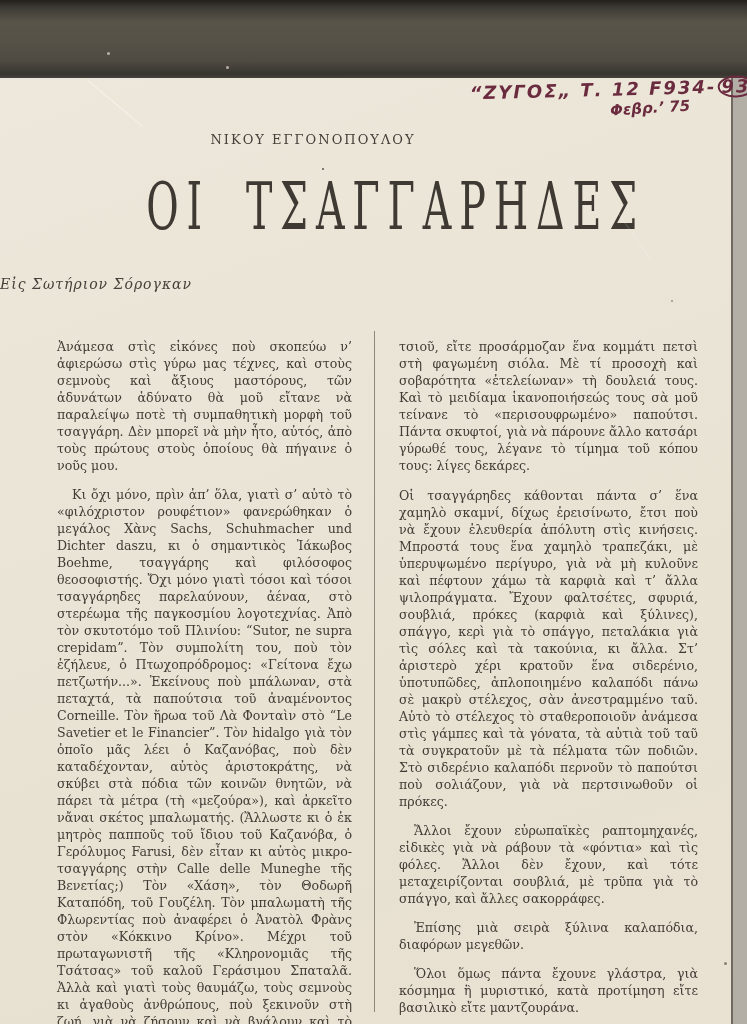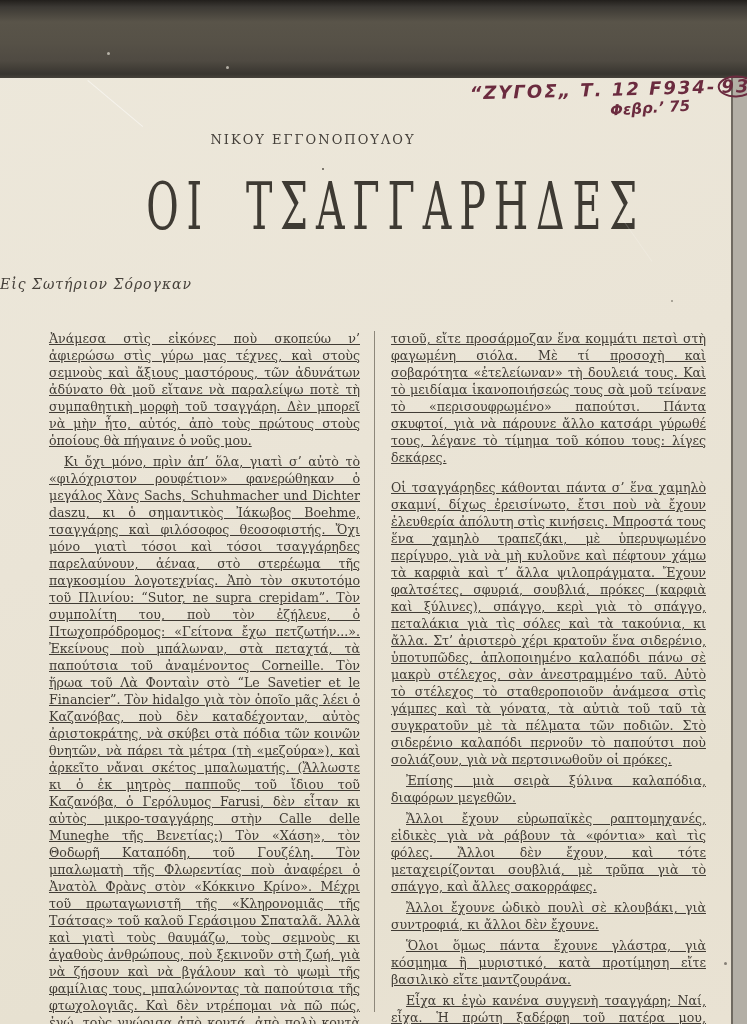--- a/index.html
+++ b/index.html
@@ -59,21 +59,21 @@
   .dedication {
     position:absolute; top:276px; left:0; width:715px;
     font-style:italic; font-size:14px; letter-spacing:1px; color:#46413b;
   }
 
   .col {
     position:absolute; top:326px;
     font-size:12.6px; line-height:17px; text-align:justify;
     color:#413c35;
   }
-  .col p { margin:4px;text-decoration:underline; }
+  .col p { margin:12px; }
   .col p.indent { text-indent:15px; }
   .col p.gap-before { margin-top:13px; }
   .col-left  { left:45px;  width:319px; }
   .col-right { left:387px; width:323px; }
 
   .divider {
     position:absolute; left:374px; top:331px; width:1px; height:681px;
     background:#8d877a;
   }
 
@@ -110,23 +110,22 @@
       <p>Ἀνάμεσα στὶς εἰκόνες ποὺ σκοπεύω ν’ ἀφιερώσω στὶς γύρω μας τέχνες, καὶ στοὺς σεμνοὺς καὶ ἄξιους μαστόρους, τῶν ἀδυνάτων ἀδύνατο θὰ μοῦ εἴτανε νὰ παραλείψω ποτὲ τὴ συμπαθητικὴ μορφὴ τοῦ τσαγγάρη. Δὲν μπορεῖ νὰ μὴν ἦτο, αὐτός, ἀπὸ τοὺς πρώτους στοὺς ὁποίους θὰ πήγαινε ὁ νοῦς μου.</p>
       <p class="indent">Κι ὄχι μόνο, πρὶν ἀπ’ ὅλα, γιατὶ σ’ αὐτὸ τὸ «φιλόχριστον ρουφέτιον» φανερώθηκαν ὁ μεγάλος Χὰνς Sachs, Schuhmacher und Dichter daszu, κι ὁ σημαντικὸς Ἰάκωβος Boehme, τσαγγάρης καὶ φιλόσοφος θεοσοφιστής. Ὄχι μόνο γιατὶ τόσοι καὶ τόσοι τσαγγάρηδες παρελαύνουν, ἀέναα, στὸ στερέωμα τῆς παγκοσμίου λογοτεχνίας. Ἀπὸ τὸν σκυτοτόμο τοῦ Πλινίου: “Sutor, ne supra crepidam”. Τὸν συμπολίτη του, ποὺ τὸν ἐζήλευε, ὁ Πτωχοπρόδρομος: «Γείτονα ἔχω πετζωτήν...». Ἐκείνους ποὺ μπάλωναν, στὰ πεταχτά, τὰ παπούτσια τοῦ ἀναμένοντος Corneille. Τὸν ἥρωα τοῦ Λὰ Φονταὶν στὸ “Le Savetier et le Financier”. Τὸν hidalgo γιὰ τὸν ὁποῖο μᾶς λέει ὁ Καζανόβας, ποὺ δὲν καταδέχονταν, αὐτὸς ἀριστοκράτης, νὰ σκύβει στὰ πόδια τῶν κοινῶν θνητῶν, νὰ πάρει τὰ μέτρα (τὴ «μεζούρα»), καὶ ἀρκεῖτο νἄναι σκέτος μπαλωματής. (Ἄλλωστε κι ὁ ἐκ μητρὸς παπποῦς τοῦ ἴδιου τοῦ Καζανόβα, ὁ Γερόλυμος Farusi, δὲν εἶταν κι αὐτὸς μικρο-τσαγγάρης στὴν Calle delle Muneghe τῆς Βενετίας;) Τὸν «Χάση», τὸν Θοδωρῆ Καταπόδη, τοῦ Γουζέλη. Τὸν μπαλωματὴ τῆς Φλωρεντίας ποὺ ἀναφέρει ὁ Ἀνατὸλ Φρὰνς στὸν «Κόκκινο Κρίνο». Μέχρι τοῦ πρωταγωνιστῆ τῆς «Κληρονομιᾶς τῆς Τσάτσας» τοῦ καλοῦ Γεράσιμου Σπαταλᾶ. Ἀλλὰ καὶ γιατὶ τοὺς θαυμάζω, τοὺς σεμνοὺς κι ἀγαθοὺς ἀνθρώπους, ποὺ ξεκινοῦν στὴ ζωή, γιὰ νὰ ζήσουν καὶ νὰ βγάλουν καὶ τὸ ψωμὶ τῆς φαμίλιας τους, μπαλώνοντας τὰ παπούτσια τῆς φτωχολογιᾶς. Καὶ δὲν ντρέπομαι νὰ πῶ πώς, ἐγώ, τοὺς γνώρισα ἀπὸ κοντά, ἀπὸ πολὺ κοντὰ μάλιστα. Ὡς σπούδασα μόνος, χωρὶς καμμιὰν ὁποιαδήποτε «ἔξωθεν» ἐνίσχυση, καὶ κατόπιν ἐζωγράφισα καὶ ἔγραψα ἀκούγοντας μόνο τί μοῦ ἔλεγε ἡ καρδιά μου, φυσικὸ εἶταν, συχνὰ πυκνά, νὰ προσφεύγω, στὴν ἀληθινὰ πολύτιμη, βοήθεια τῶν τσαγγάρηδων.</p>
 
     </div>
 
     <div class="divider"></div>
 
     <div class="col col-right">
       <p>τσιοῦ, εἴτε προσάρμοζαν ἕνα κομμάτι πετσὶ στὴ φαγωμένη σιόλα. Μὲ τί προσοχὴ καὶ σοβαρότητα «ἐτελείωναν» τὴ δουλειά τους. Καὶ τὸ μειδίαμα ἱκανοποιήσεώς τους σὰ μοῦ τείνανε τὸ «περισουφρωμένο» παπούτσι. Πάντα σκυφτοί, γιὰ νὰ πάρουνε ἄλλο κατσάρι γύρωθέ τους, λέγανε τὸ τίμημα τοῦ κόπου τους: λίγες δεκάρες.</p>
       <p class="gap-before">Οἱ τσαγγάρηδες κάθονται πάντα σ’ ἕνα χαμηλὸ σκαμνί, δίχως ἐρεισίνωτο, ἔτσι ποὺ νὰ ἔχουν ἐλευθερία ἀπόλυτη στὶς κινήσεις. Μπροστά τους ἕνα χαμηλὸ τραπεζάκι, μὲ ὑπερυψωμένο περίγυρο, γιὰ νὰ μὴ κυλοῦνε καὶ πέφτουν χάμω τὰ καρφιὰ καὶ τ’ ἄλλα ψιλοπράγματα. Ἔχουν φαλτσέτες, σφυριά, σουβλιά, πρόκες (καρφιὰ καὶ ξύλινες), σπάγγο, κερὶ γιὰ τὸ σπάγγο, πεταλάκια γιὰ τὶς σόλες καὶ τὰ τακούνια, κι ἄλλα. Στ’ ἀριστερὸ χέρι κρατοῦν ἕνα σιδερένιο, ὑποτυπῶδες, ἁπλοποιημένο καλαπόδι πάνω σὲ μακρὺ στέλεχος, σὰν ἀνεστραμμένο ταῦ. Αὐτὸ τὸ στέλεχος τὸ σταθεροποιοῦν ἀνάμεσα στὶς γάμπες καὶ τὰ γόνατα, τὰ αὐτιὰ τοῦ ταῦ τὰ συγκρατοῦν μὲ τὰ πέλματα τῶν ποδιῶν. Στὸ σιδερένιο καλαπόδι περνοῦν τὸ παπούτσι ποὺ σολιάζουν, γιὰ νὰ περτσινωθοῦν οἱ πρόκες.</p>
+      <p class="indent">Ἄλλοι ἔχουν εὐρωπαϊκὲς ραπτομηχανές, εἰδικὲς γιὰ νὰ ράβουν τὰ «φόντια» καὶ τὶς φόλες. Ἄλλοι δὲν ἔχουν, καὶ τότε μεταχειρίζονται σουβλιά, μὲ τρῦπα γιὰ τὸ σπάγγο, καὶ ἄλλες σακορράφες.</p>
       <p class="indent">Ἐπίσης μιὰ σειρὰ ξύλινα καλαπόδια, διαφόρων μεγεθῶν.</p>
-      <p class="indent">Ἄλλοι ἔχουν εὐρωπαϊκὲς ραπτομηχανές, εἰδικὲς γιὰ νὰ ράβουν τὰ «φόντια» καὶ τὶς φόλες. Ἄλλοι δὲν ἔχουν, καὶ τότε μεταχειρίζονται σουβλιά, μὲ τρῦπα γιὰ τὸ σπάγγο, καὶ ἄλλες σακορράφες.</p>
-      <p class="indent">Ἄλλοι ἔχουνε ὠδικὸ πουλὶ σὲ κλουβάκι, γιὰ συντροφιά, κι ἄλλοι δὲν ἔχουνε.</p>
       <p class="indent">Ὅλοι ὅμως πάντα ἔχουνε γλάστρα, γιὰ κόσμημα ἢ μυριστικό, κατὰ προτίμηση εἴτε βασιλικὸ εἴτε μαντζουράνα.</p>
       <p class="indent"><span>Εἶχα κι ἐγὼ κανένα συγγενὴ τσαγγάρη; Ναί, εἶχα. Ἡ πρώτη ξαδέρφη τοῦ πατέρα μου, Λουτσίκα Σερεμετάκη, Μανιάτισσα, εἶχε παντρευτεῖ, τὸ πάλαι ποτέ, τὸν Θεόδωρο Λουκᾶ, Ταταυλιανό, </span></p>
     </div>
 
   </div>
 
   <div class="band">
     <div class="speck speck-a"></div>
     <div class="speck speck-b"></div>
   </div>

